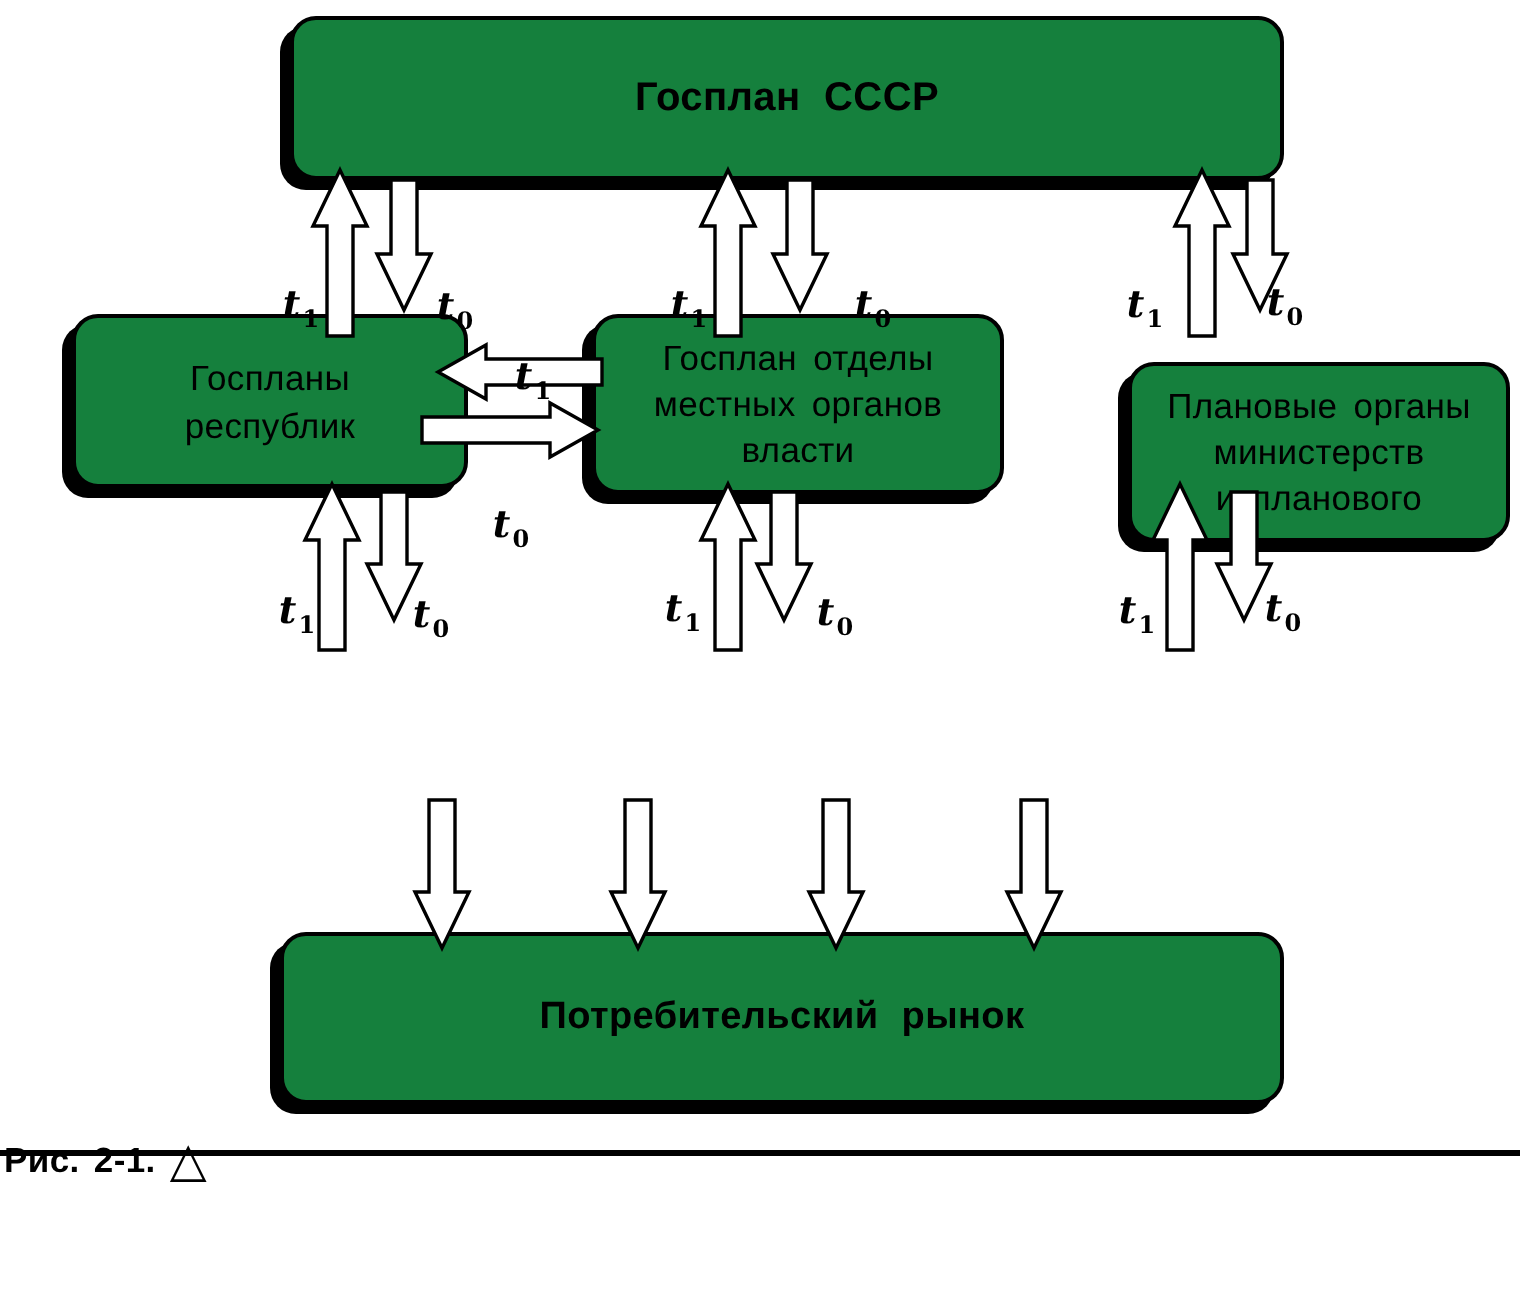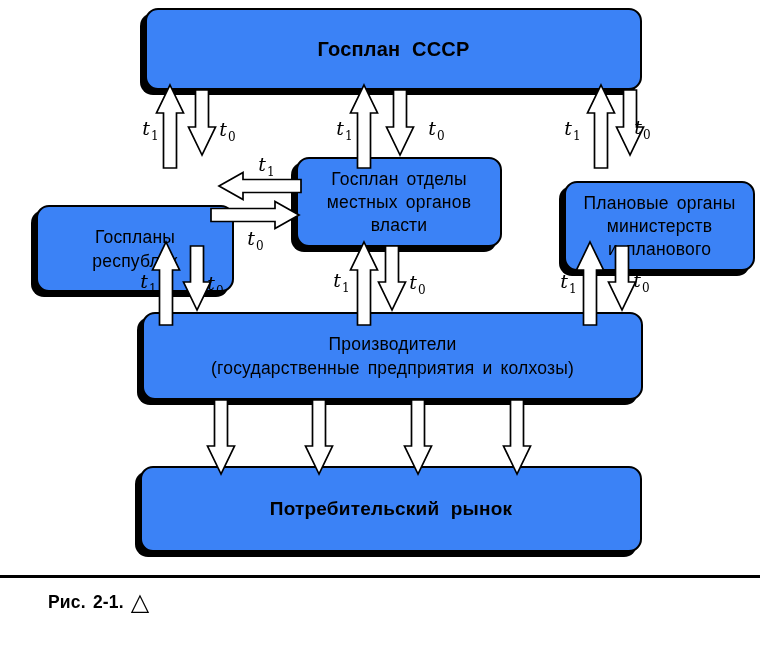--- a/index.html
+++ b/index.html
@@ -1,37 +1,37 @@
 <!DOCTYPE html>
 <html><head>
 <meta charset="utf-8">
 <style>
   html,body{margin:0;padding:0;background:#ffffff;}
   .page{position:relative;width:760px;height:645px;background:#ffffff;overflow:hidden;
         font-family:"Liberation Sans",sans-serif;color:#000;}
-  .box{position:absolute;box-sizing:border-box;background:#3b82f6;border:2.2px solid #000;
+  .box{position:absolute;box-sizing:border-box;background:#15803d;border:2.2px solid #000;
        border-radius:13px;box-shadow:-5px 5px 0 0 #000;display:flex;flex-direction:column;
        justify-content:center;text-align:center;z-index:1;
        letter-spacing:0.2px;word-spacing:3px;}
   .box .ln{white-space:nowrap;}
   .b-gosplan{left:145px;top:8px;width:497px;height:82px;font-size:20px;font-weight:700;word-spacing:6px;}
-  .b-republics{left:36px;top:157px;width:198px;height:87px;font-size:17.5px;line-height:24px;margin-top:48px;}
+  .b-republics{left:36px;top:157px;width:198px;height:87px;font-size:17.5px;line-height:24px;}
   .b-local{left:296px;top:157px;width:206px;height:90px;font-size:17.5px;line-height:23px;}
   .b-ministries{left:564px;top:157px;width:191px;height:90px;font-size:17.5px;line-height:23px;margin-top:24px;}
   .b-producers{left:142px;top:312px;width:501px;height:88px;font-size:17.5px;line-height:24px;}
   .b-market{left:140px;top:466px;width:502px;height:86px;font-size:19px;font-weight:700;word-spacing:6px;}
   svg.arrows{position:absolute;left:0;top:0;z-index:3;pointer-events:none;}
   svg.arrows path{fill:#ffffff;stroke:#000;stroke-width:1.7;stroke-linejoin:miter;}
   .tlab{position:absolute;transform:translate(-50%,-50%);z-index:4;
-        font-family:"DejaVu Serif",serif;font-style:italic;font-weight:400;font-size:19px;
-        white-space:nowrap;line-height:1;}
+        font-family:"DejaVu Serif",serif;font-style:italic;font-weight:700;font-size:19px;
+        white-space:nowrap;line-height:1;margin-top:25px;}
   .tsub{font-size:12px;font-style:normal;position:relative;top:5px;left:1px;}
   .cap-rule{position:absolute;left:0;top:575px;width:760px;height:3px;background:#000;z-index:2;}
-  .caption{position:absolute;left:2px;top:586px;z-index:2;font-weight:700;font-size:17.5px;
-           line-height:27px;letter-spacing:0.2px;word-spacing:2px;margin-left:46px;}
+  .caption{position:absolute;left:2px;top:565px;z-index:2;font-weight:700;font-size:17.5px;
+           line-height:27px;letter-spacing:0.2px;word-spacing:2px;}
   .tri{font-weight:400;font-size:24px;margin-left:7px;position:relative;top:2px;}
 </style>
 </head>
 <body>
 
 <div class="page">
 
   <div class="box b-gosplan">
     <div class="ln">Госплан СССР</div>
   </div>
@@ -46,24 +46,20 @@
     <div class="ln">местных органов</div>
     <div class="ln">власти</div>
   </div>
 
   <div class="box b-ministries">
     <div class="ln">Плановые органы</div>
     <div class="ln">министерств</div>
     <div class="ln">и планового</div>
   </div>
 
-  <div class="box b-producers">
-    <div class="ln">Производители</div>
-    <div class="ln">(государственные предприятия и колхозы)</div>
-  </div>
 
   <div class="box b-market">
     <div class="ln">Потребительский рынок</div>
   </div>
 
   <svg class="arrows" width="760" height="645" viewBox="0 0 760 645">
 
     <path d="M170,85 L183.5,113 L176.5,113 L176.5,168 L163.5,168 L163.5,113 L156.5,113 Z"></path>
     <path d="M202,155 L188.5,127 L195.5,127 L195.5,90 L208.5,90 L208.5,127 L215.5,127 Z"></path>
     <path d="M364,85 L377.5,113 L370.5,113 L370.5,168 L357.5,168 L357.5,113 L350.5,113 Z"></path>

